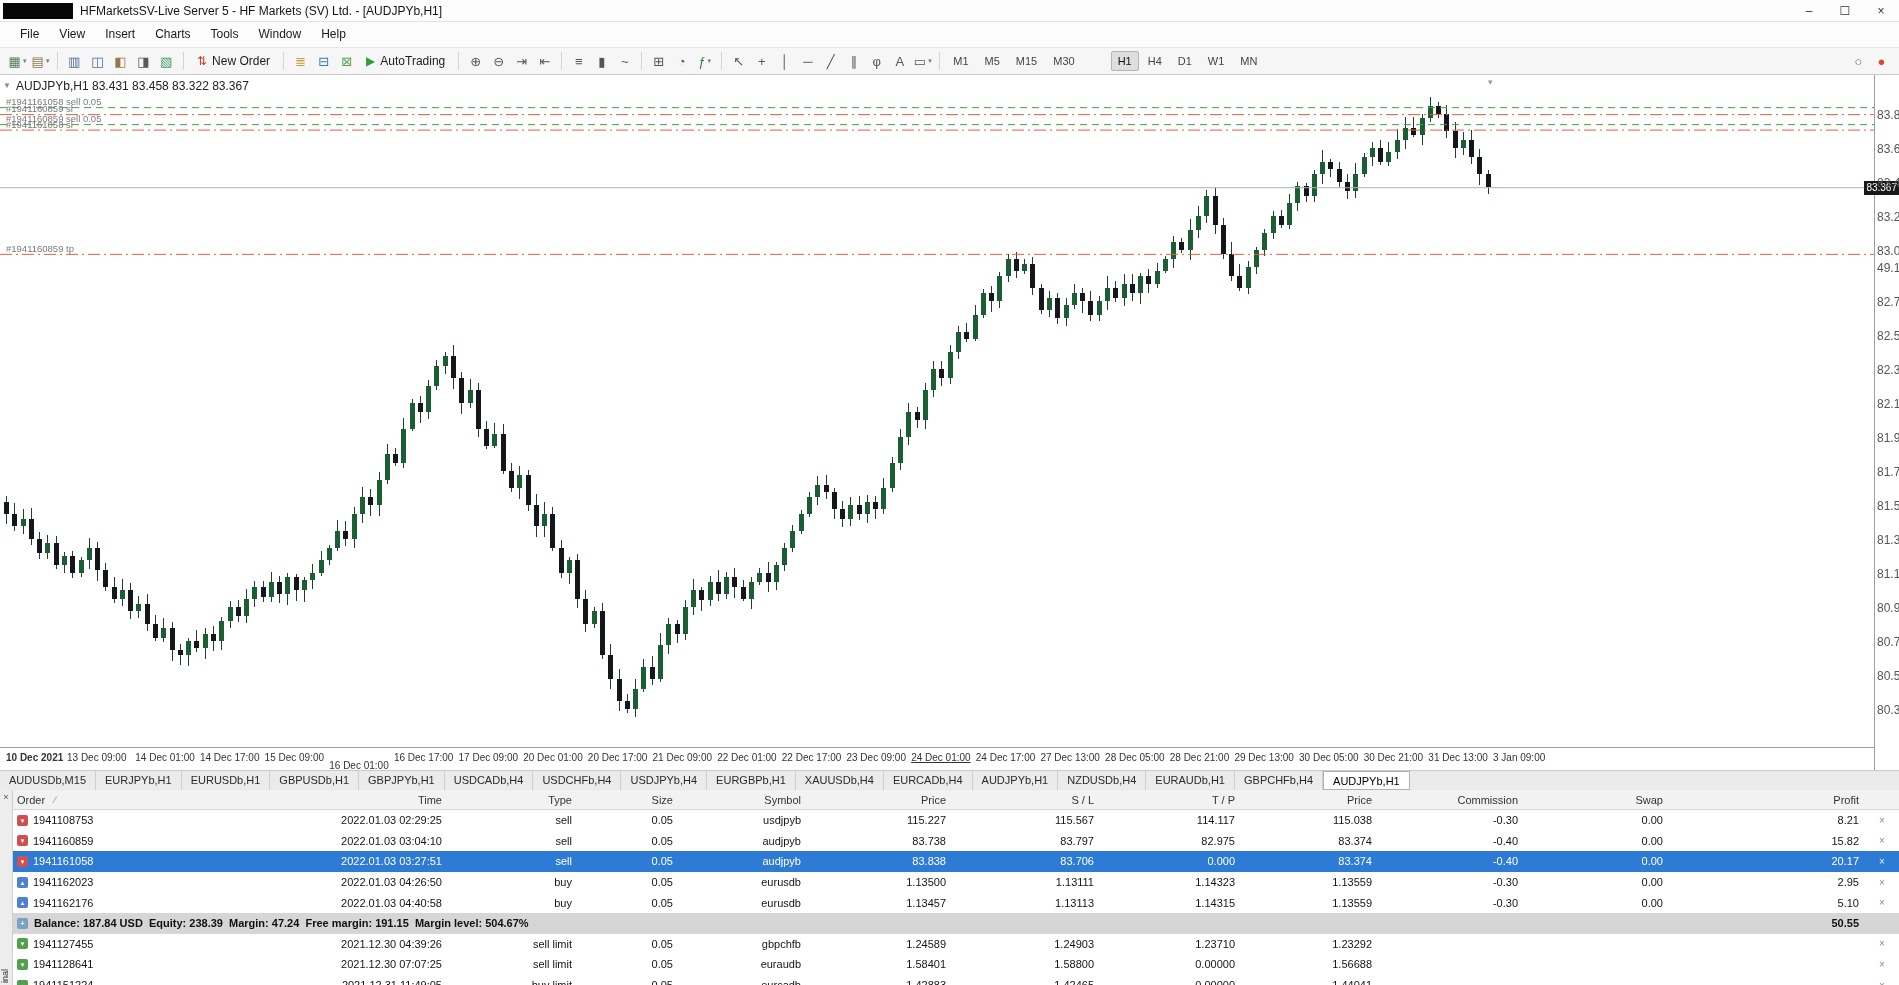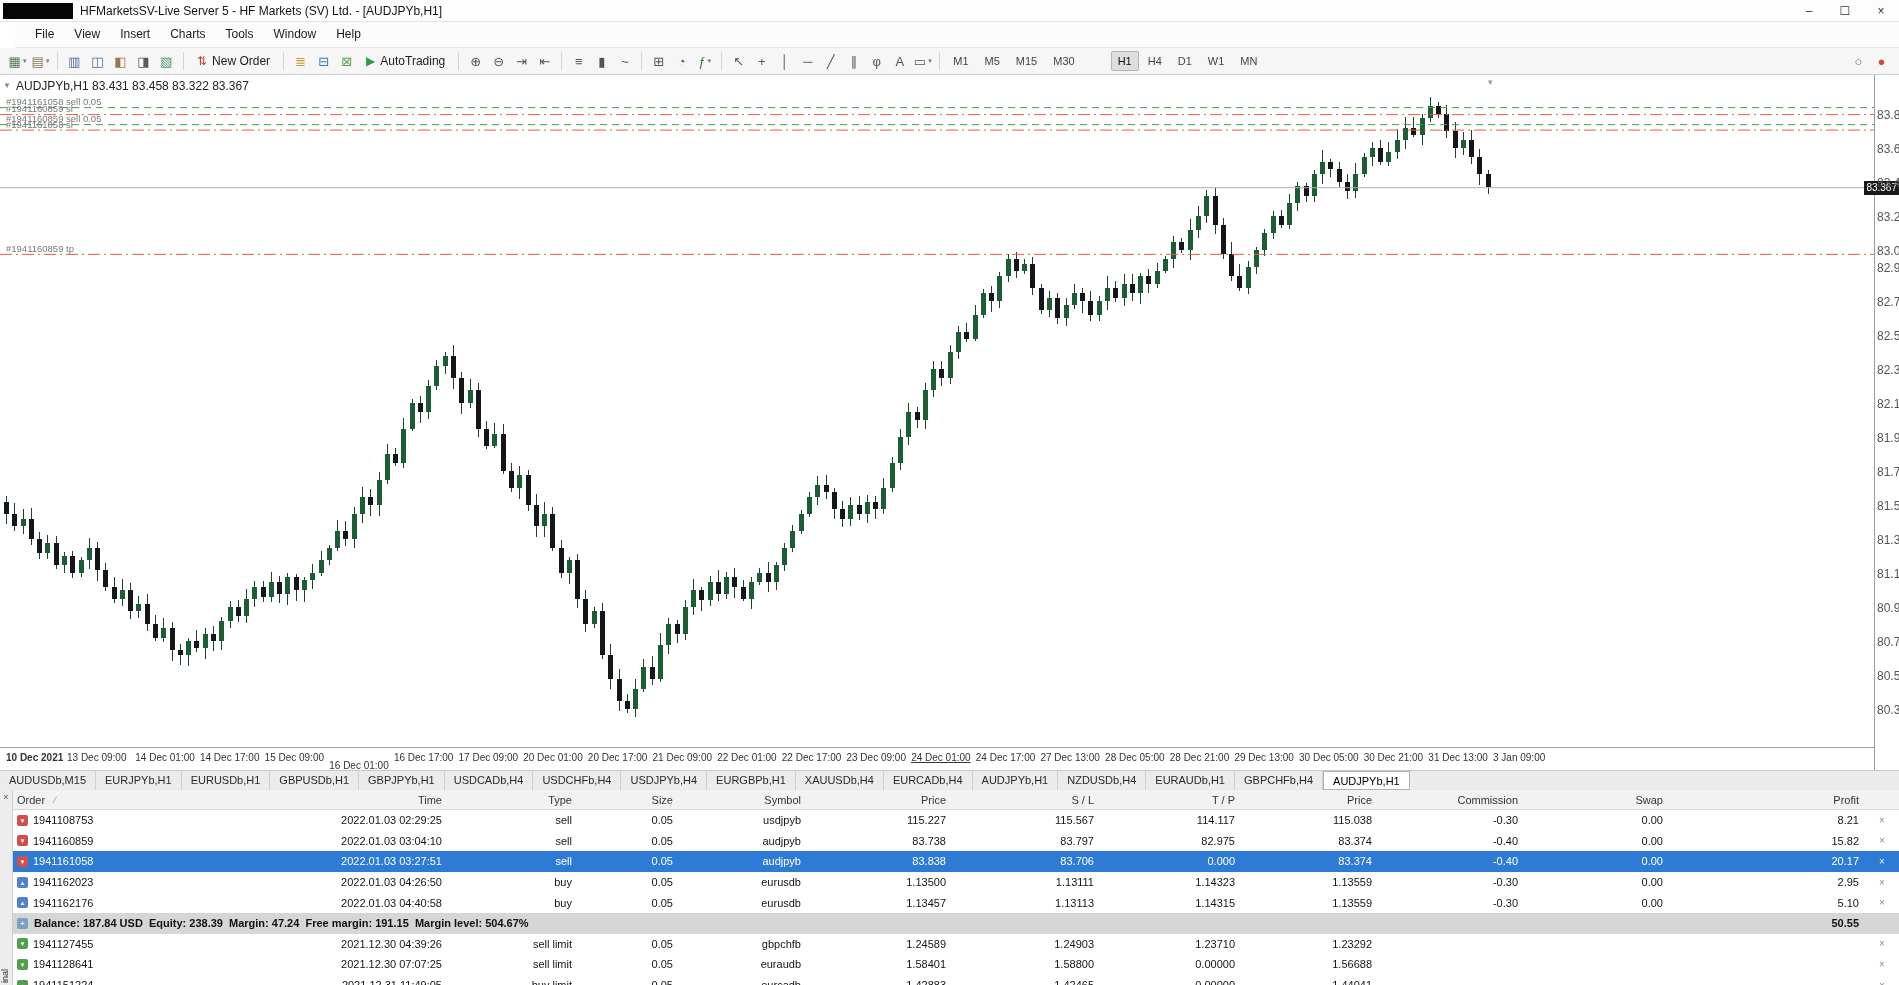--- a/index.html
+++ b/index.html
@@ -12,21 +12,21 @@
   
   #titlebar { position:absolute; top:0; left:0; right:0; height:22px;
     background:#fdfdfd; border-bottom:1px solid #e3e3e3; display:flex; align-items:center; }
   .redacted-logo { width:70px; height:16px; background:#060606; margin:0 7px 0 3px; flex:none; }
   .window-title { font-size:12px; color:#151515; white-space:nowrap; }
   .win-controls { margin-left:auto; display:flex; height:100%; }
   .win-btn { width:36px; height:100%; display:flex; align-items:center; justify-content:center;
     font-size:12px; color:#333; }
   
   #menubar { position:absolute; top:22px; left:0; right:0; height:26px; background:#fcfcfc;
-    border-bottom:1px solid #e7e7e7; display:flex; align-items:center; padding-left:10px;margin-left:15px; }
+    border-bottom:1px solid #e7e7e7; display:flex; align-items:center; padding-left:10px; }
   .menu-item { padding:0 10px; line-height:25px; font-size:12px; color:#1a1a1a; }
   
   #toolbar { position:absolute; top:48px; left:0; right:0; height:27px; background:#f6f6f6;
     border-bottom:1px solid #cccccc; display:flex; align-items:center; padding:0 6px; }
   .tb-icon { height:22px; min-width:23px; display:flex; align-items:center; justify-content:center;
     font-size:13px; padding:0 2px; border-radius:2px; cursor:default; }
   .tb-icon .chev { font-size:7px; color:#777; margin-left:2px; }
   .tb-sep { width:1px; height:18px; background:#d4d4d4; margin:0 5px; flex:none; }
   .tb-btn { display:flex; align-items:center; height:22px; padding:0 8px; font-size:12px;
     color:#1d1d1d; gap:5px; white-space:nowrap; border-radius:2px; }
@@ -621,21 +621,21 @@
   <span id="chart-ohlc">AUDJPYb,H1 83.431 83.458 83.322 83.367</span>
   <span id="shift-marker">▾</span>
 
   <div id="price-scale">
     <span id="price-tag" style="top: 105.71px;">83.367</span>
   <span class="price-label" style="top: 33.1px;">83.8</span>
       <span class="price-label" style="top: 67.1px;">83.6</span>
       <span class="price-label" style="top: 101.1px;">83.4</span>
       <span class="price-label" style="top: 135.1px;">83.2</span>
       <span class="price-label" style="top: 169.1px;">83.0</span>
-      <span class="price-label" style="top: 186.1px;">82.9</span>
+      <span class="price-label" style="top: 186.1px;">49.1</span>
       <span class="price-label" style="top: 220.1px;">82.7</span>
       <span class="price-label" style="top: 254.1px;">82.5</span>
       <span class="price-label" style="top: 288.1px;">82.3</span>
       <span class="price-label" style="top: 322.1px;">82.1</span>
       <span class="price-label" style="top: 356.1px;">81.9</span>
       <span class="price-label" style="top: 390.1px;">81.7</span>
       <span class="price-label" style="top: 424.1px;">81.5</span>
       <span class="price-label" style="top: 458.1px;">81.3</span>
       <span class="price-label" style="top: 492.1px;">81.1</span>
       <span class="price-label" style="top: 526.1px;">80.9</span>

